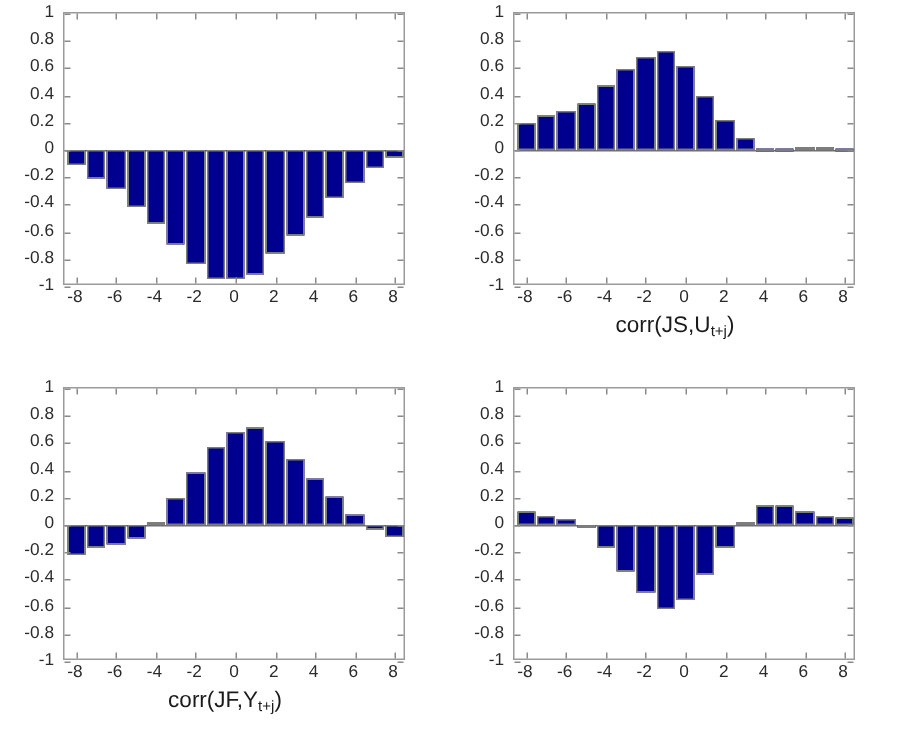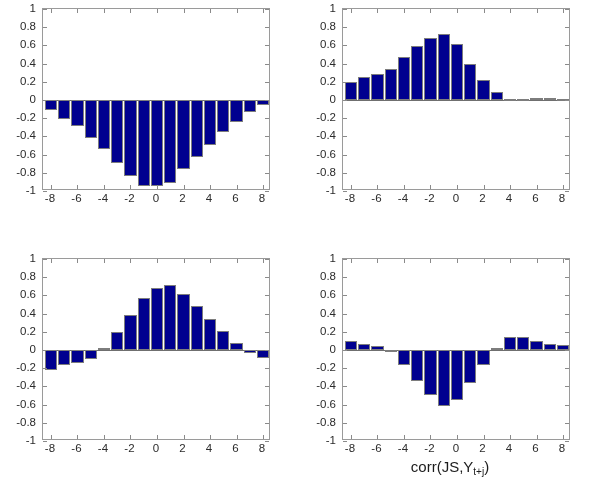--- a/index.html
+++ b/index.html
@@ -248,20 +248,21 @@
         <span class="xtick" style="left: 7.95349px;">-8</span>
         <span class="xtick" style="left: 34.4651px;">-6</span>
         <span class="xtick" style="left: 60.9767px;">-4</span>
         <span class="xtick" style="left: 87.4884px;">-2</span>
         <span class="xtick" style="left: 114px;">0</span>
         <span class="xtick" style="left: 140.512px;">2</span>
         <span class="xtick" style="left: 167.023px;">4</span>
         <span class="xtick" style="left: 193.535px;">6</span>
         <span class="xtick" style="left: 220.047px;">8</span>
       </div>
+      <div class="caption"><span>corr(JS,U</span><sub>t+j</sub><span>)</span></div>
     </div>
     <div class="panel">
       <div class="plotbox">
         <div class="inner">
           <div class="zeroline" style="top: 91px;"></div>
           <div class="bars">
             <div class="bar" title="-8: -0.22" style="left: 1.85581px; width: 12.1953px; top: 91px; height: 20.02px; background: rgb(0, 0, 143); border-color: rgb(125, 125, 125);"></div>
             <div class="bar" title="-7: -0.17" style="left: 15.1116px; width: 12.1953px; top: 91px; height: 15.47px; background: rgb(0, 0, 143); border-color: rgb(125, 125, 125);"></div>
             <div class="bar" title="-6: -0.14" style="left: 28.3674px; width: 12.1953px; top: 91px; height: 12.74px; background: rgb(0, 0, 143); border-color: rgb(125, 125, 125);"></div>
             <div class="bar" title="-5: -0.1" style="left: 41.6233px; width: 12.1953px; top: 91px; height: 9.1px; background: rgb(0, 0, 143); border-color: rgb(125, 125, 125);"></div>
@@ -338,20 +339,21 @@
         <span class="xtick" style="left: 7.95349px;">-8</span>
         <span class="xtick" style="left: 34.4651px;">-6</span>
         <span class="xtick" style="left: 60.9767px;">-4</span>
         <span class="xtick" style="left: 87.4884px;">-2</span>
         <span class="xtick" style="left: 114px;">0</span>
         <span class="xtick" style="left: 140.512px;">2</span>
         <span class="xtick" style="left: 167.023px;">4</span>
         <span class="xtick" style="left: 193.535px;">6</span>
         <span class="xtick" style="left: 220.047px;">8</span>
       </div>
+      <div class="caption"><span>corr(JF,Y</span><sub>t+j</sub><span>)</span></div>
     </div>
     <div class="panel">
       <div class="plotbox">
         <div class="inner">
           <div class="zeroline" style="top: 91px;"></div>
           <div class="bars">
             <div class="bar" title="-8: 0.1" style="left: 1.85581px; width: 12.1953px; top: 81.9px; height: 9.1px; background: rgb(0, 0, 143); border-color: rgb(125, 125, 125);"></div>
             <div class="bar" title="-7: 0.07" style="left: 15.1116px; width: 12.1953px; top: 84.63px; height: 6.37px; background: rgb(0, 0, 143); border-color: rgb(125, 125, 125);"></div>
             <div class="bar" title="-6: 0.04" style="left: 28.3674px; width: 12.1953px; top: 87.36px; height: 3.64px; background: rgb(0, 0, 143); border-color: rgb(125, 125, 125);"></div>
             <div class="bar" title="-5: -0.02" style="left: 41.6233px; width: 12.1953px; top: 91px; height: 1.82px; background: rgb(0, 0, 143); border-color: rgb(125, 125, 125);"></div>
@@ -428,15 +430,14 @@
         <span class="xtick" style="left: 7.95349px;">-8</span>
         <span class="xtick" style="left: 34.4651px;">-6</span>
         <span class="xtick" style="left: 60.9767px;">-4</span>
         <span class="xtick" style="left: 87.4884px;">-2</span>
         <span class="xtick" style="left: 114px;">0</span>
         <span class="xtick" style="left: 140.512px;">2</span>
         <span class="xtick" style="left: 167.023px;">4</span>
         <span class="xtick" style="left: 193.535px;">6</span>
         <span class="xtick" style="left: 220.047px;">8</span>
       </div>
-      <div class="caption"><span>corr(JS,Y</span><sub>t+j</sub><span>)</span></div>
     </div>
   </div>
 
 </body></html>

